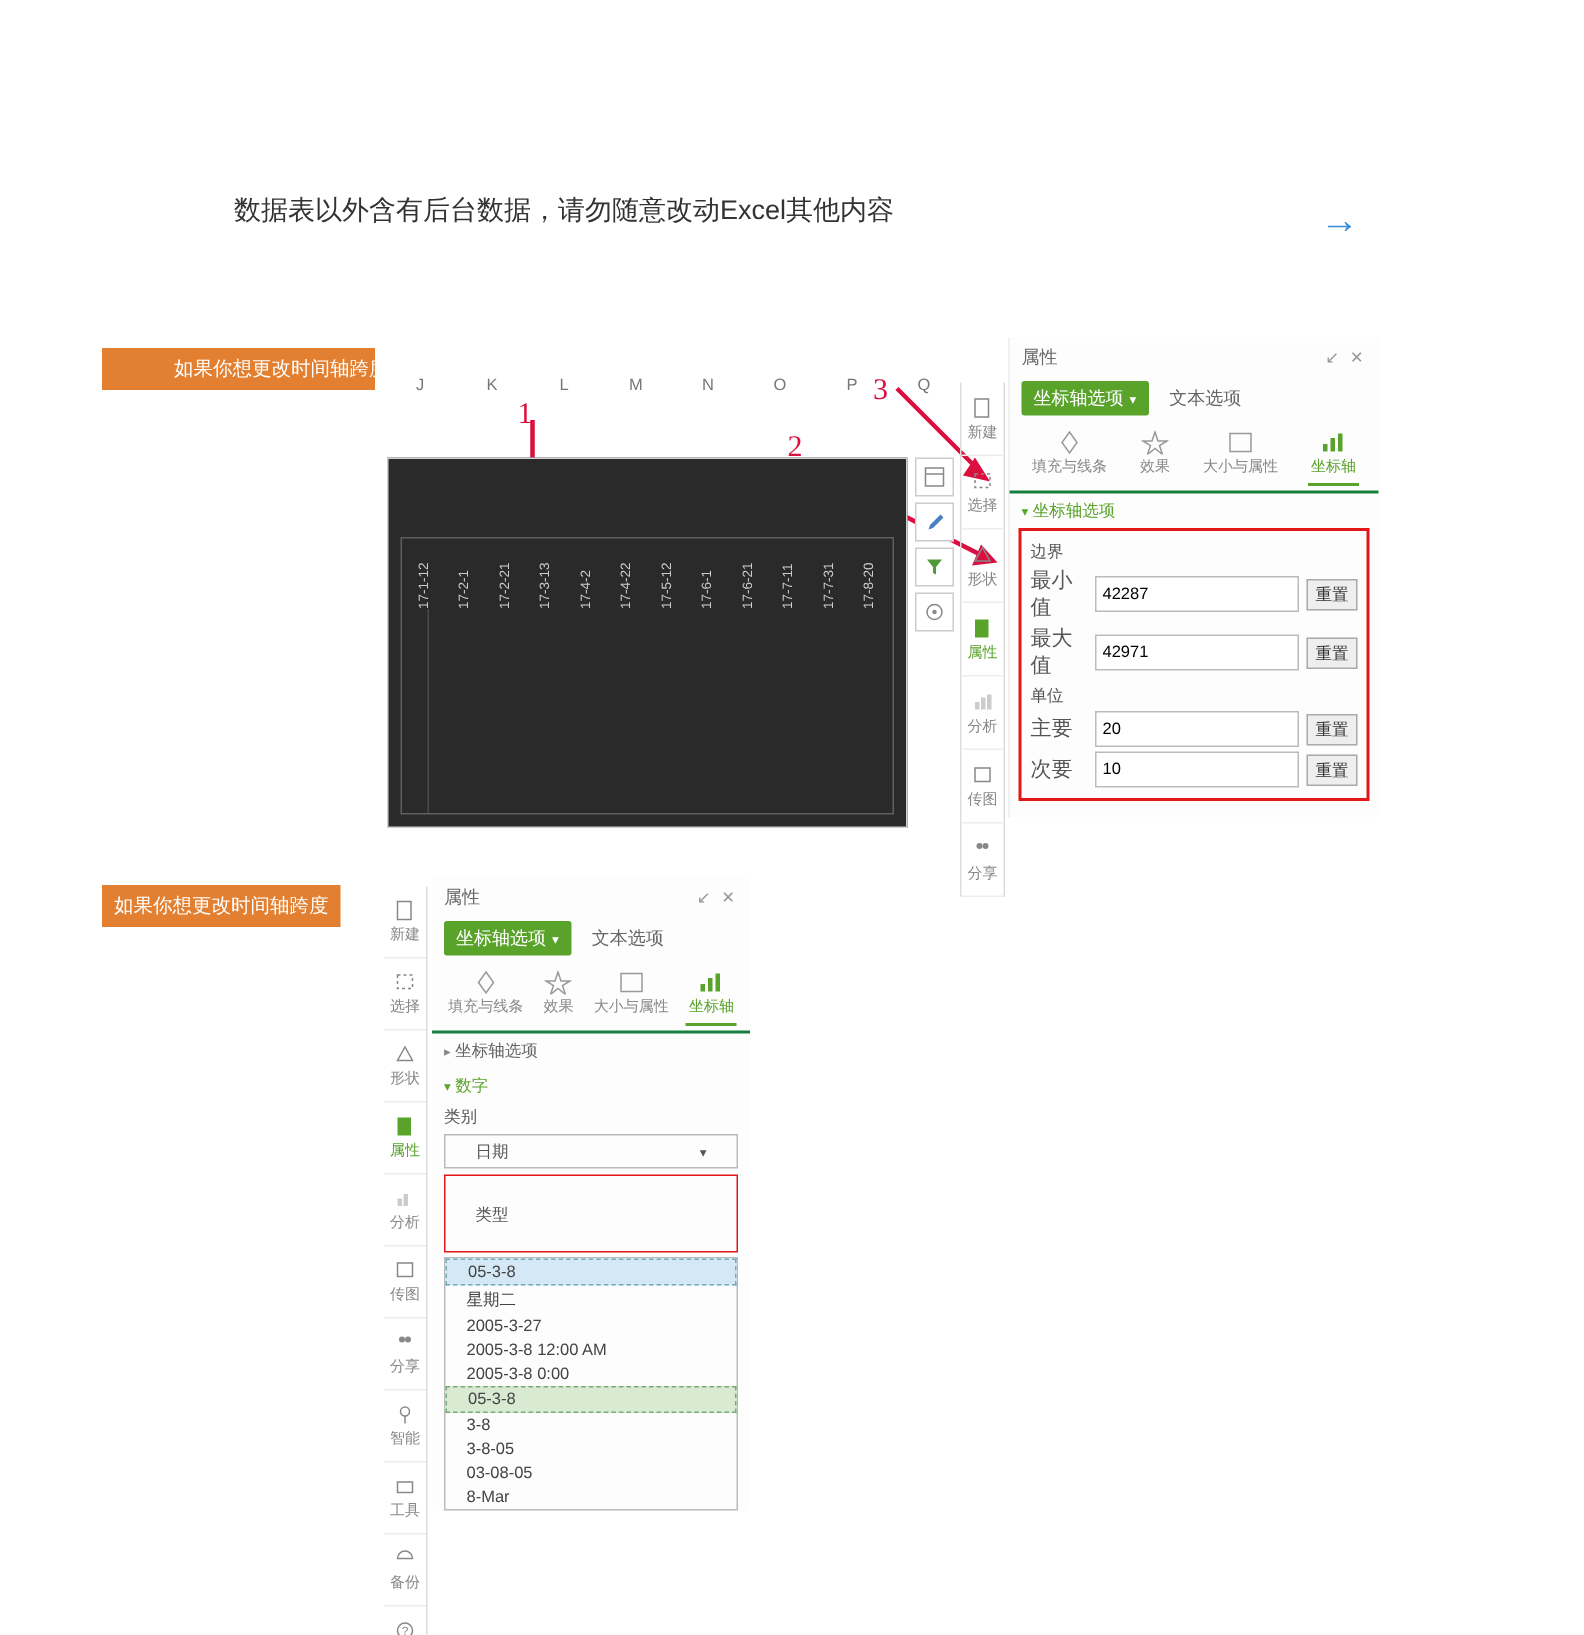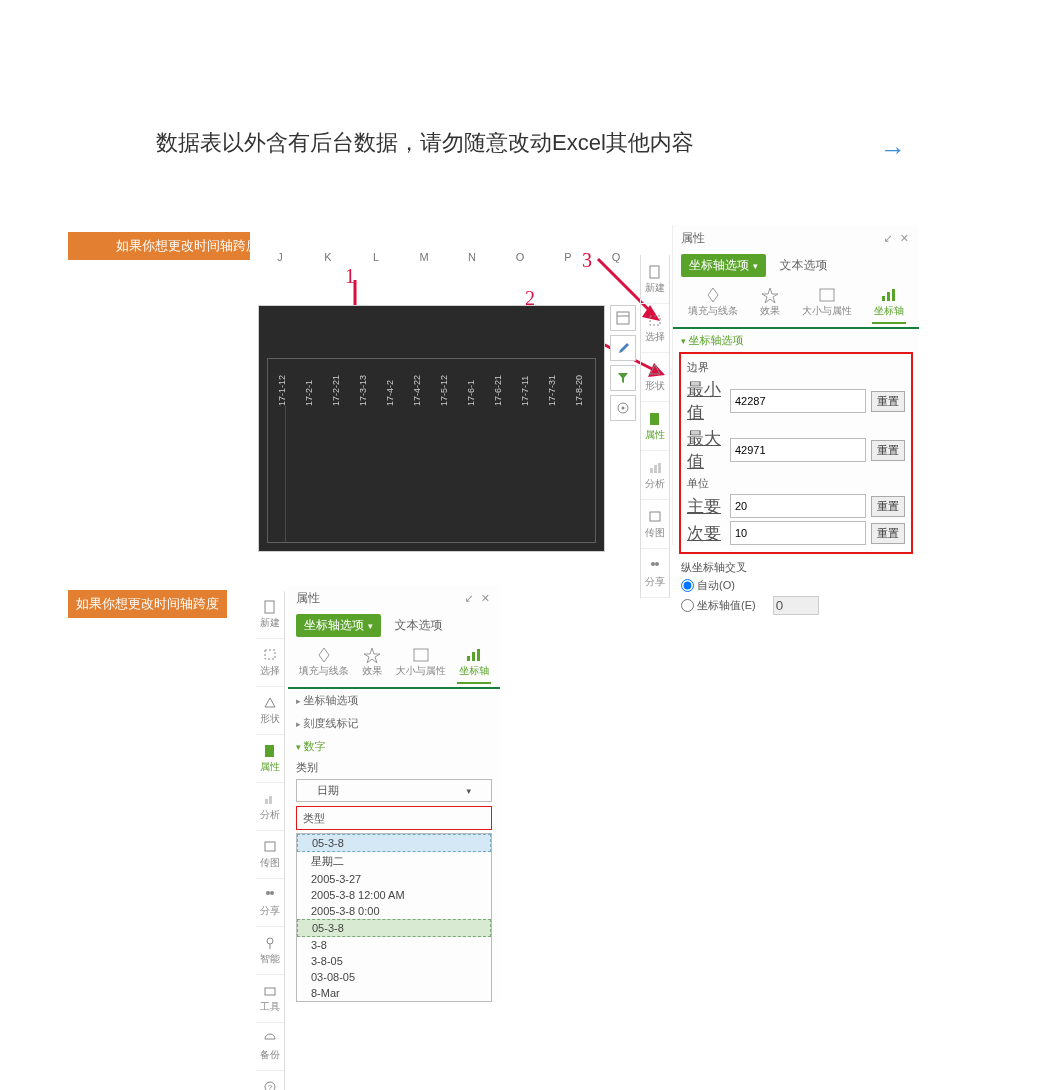--- a/index.html
+++ b/index.html
@@ -11,21 +11,21 @@
 }
 .page {
   position: relative;
   width: 1056px;
   height: 1090px;
 }
 .main-text {
   position: absolute;
   top: 128px;
   left: 156px;
-  font-size: 22px;
+  font-size: 18px;
   color: #333;
 }
 .callout {
   position: absolute;
   background: #e27f31;
   color: #fff;
   padding: 5px 8px;
   font-size: 13px;
 }
 .callout1 { top: 232px; left: 68px; padding-left: 48px; }
@@ -185,21 +185,21 @@
   align-items: center;
 }
 .section-title::before { content: "\25BE"; font-size: 9px; margin-right: 3px; color: #5aa32b; }
 .redbox {
   border: 2px solid #e31717;
   margin: 2px 6px;
   padding: 4px 6px;
 }
 .small-label { font-size: 11px; color: #555; margin: 2px 0; }
 .field-row { display: flex; align-items: center; gap: 5px; margin: 3px 0; }
-.field-row .flabel { width: 38px; font-size: 17px; color: #555; text-decoration: underline; }
+.field-row .flabel { width: 38px; font-size: 14px; color: #555; }
 .field-row input[type=text] {
   flex: 1;
   border: 1px solid #bbb;
   padding: 4px 4px;
   font-size: 11px;
   height: 14px;
   min-width: 0;
 }
 .field-row .reset-btn {
   border: 1px solid #aaa;
@@ -524,32 +524,20 @@
           <span class="flabel">主要</span>
           <input type="text" value="20" style="">
           <span class="reset-btn">重置</span>
         </div>
         <div class="field-row">
           <span class="flabel">次要</span>
           <input type="text" value="10" style="">
           <span class="reset-btn">重置</span>
         </div>
       </div>
-      <div class="cross-section">
-        <div class="small-label">纵坐标轴交叉</div>
-        <div class="rad">
-            <input type="radio" checked="" style="">
-            <span>自动(O)</span>
-          </div>
-        <div class="rad">
-            <input type="radio" style="">
-            <span>坐标轴值(E)</span>
-          <input type="text" disabled="" style="width: 40px; margin-left: 14px; background: rgb(238, 238, 238); border: 1px solid rgb(204, 204, 204);" value="0">
-        </div>
-      </div>
     </div>
   </div>
   <div class="blue-arrow">→</div>
 
   <div class="shot2">
     <div class="sidenav2">
       <div class="nav-item">
           <span class="ic">
             <svg width="14" height="14">
               <rect x="2" y="1" width="9" height="12" fill="none" stroke="#888"></rect>
@@ -684,30 +672,29 @@
               <svg width="18" height="16">
                 <rect x="2" y="9" width="3" height="5" fill="#5aa32b"></rect>
                 <rect x="7" y="5" width="3" height="9" fill="#5aa32b"></rect>
                 <rect x="12" y="2" width="3" height="12" fill="#5aa32b"></rect>
               </svg>
             </span>
             <span>坐标轴</span>
           </div>
       </div>
       <div class="collapse-item">坐标轴选项</div>
-      <div class="collapse-item">刻度线标记</div>
       <div class="section-title">数字</div>
       <div class="number-section">
         <div class="field-label2">类别</div>
         <div class="sel-box">
             <span>日期</span>
             <span style="font-size:9px;">▾</span>
           </div>
         <div class="redbox2">
-          <div class="field-label2" style="margin:0;">类型</div>
+          <div class="field-label2" style="margin:14px;">类型</div>
         </div>
       </div>
       <div class="listbox">
         <div class="opt selected1">05-3-8</div>
         <div class="opt">星期二</div>
         <div class="opt">2005-3-27</div>
         <div class="opt">2005-3-8 12:00 AM</div>
         <div class="opt">2005-3-8 0:00</div>
         <div class="opt selected2">05-3-8</div>
         <div class="opt">3-8</div>

